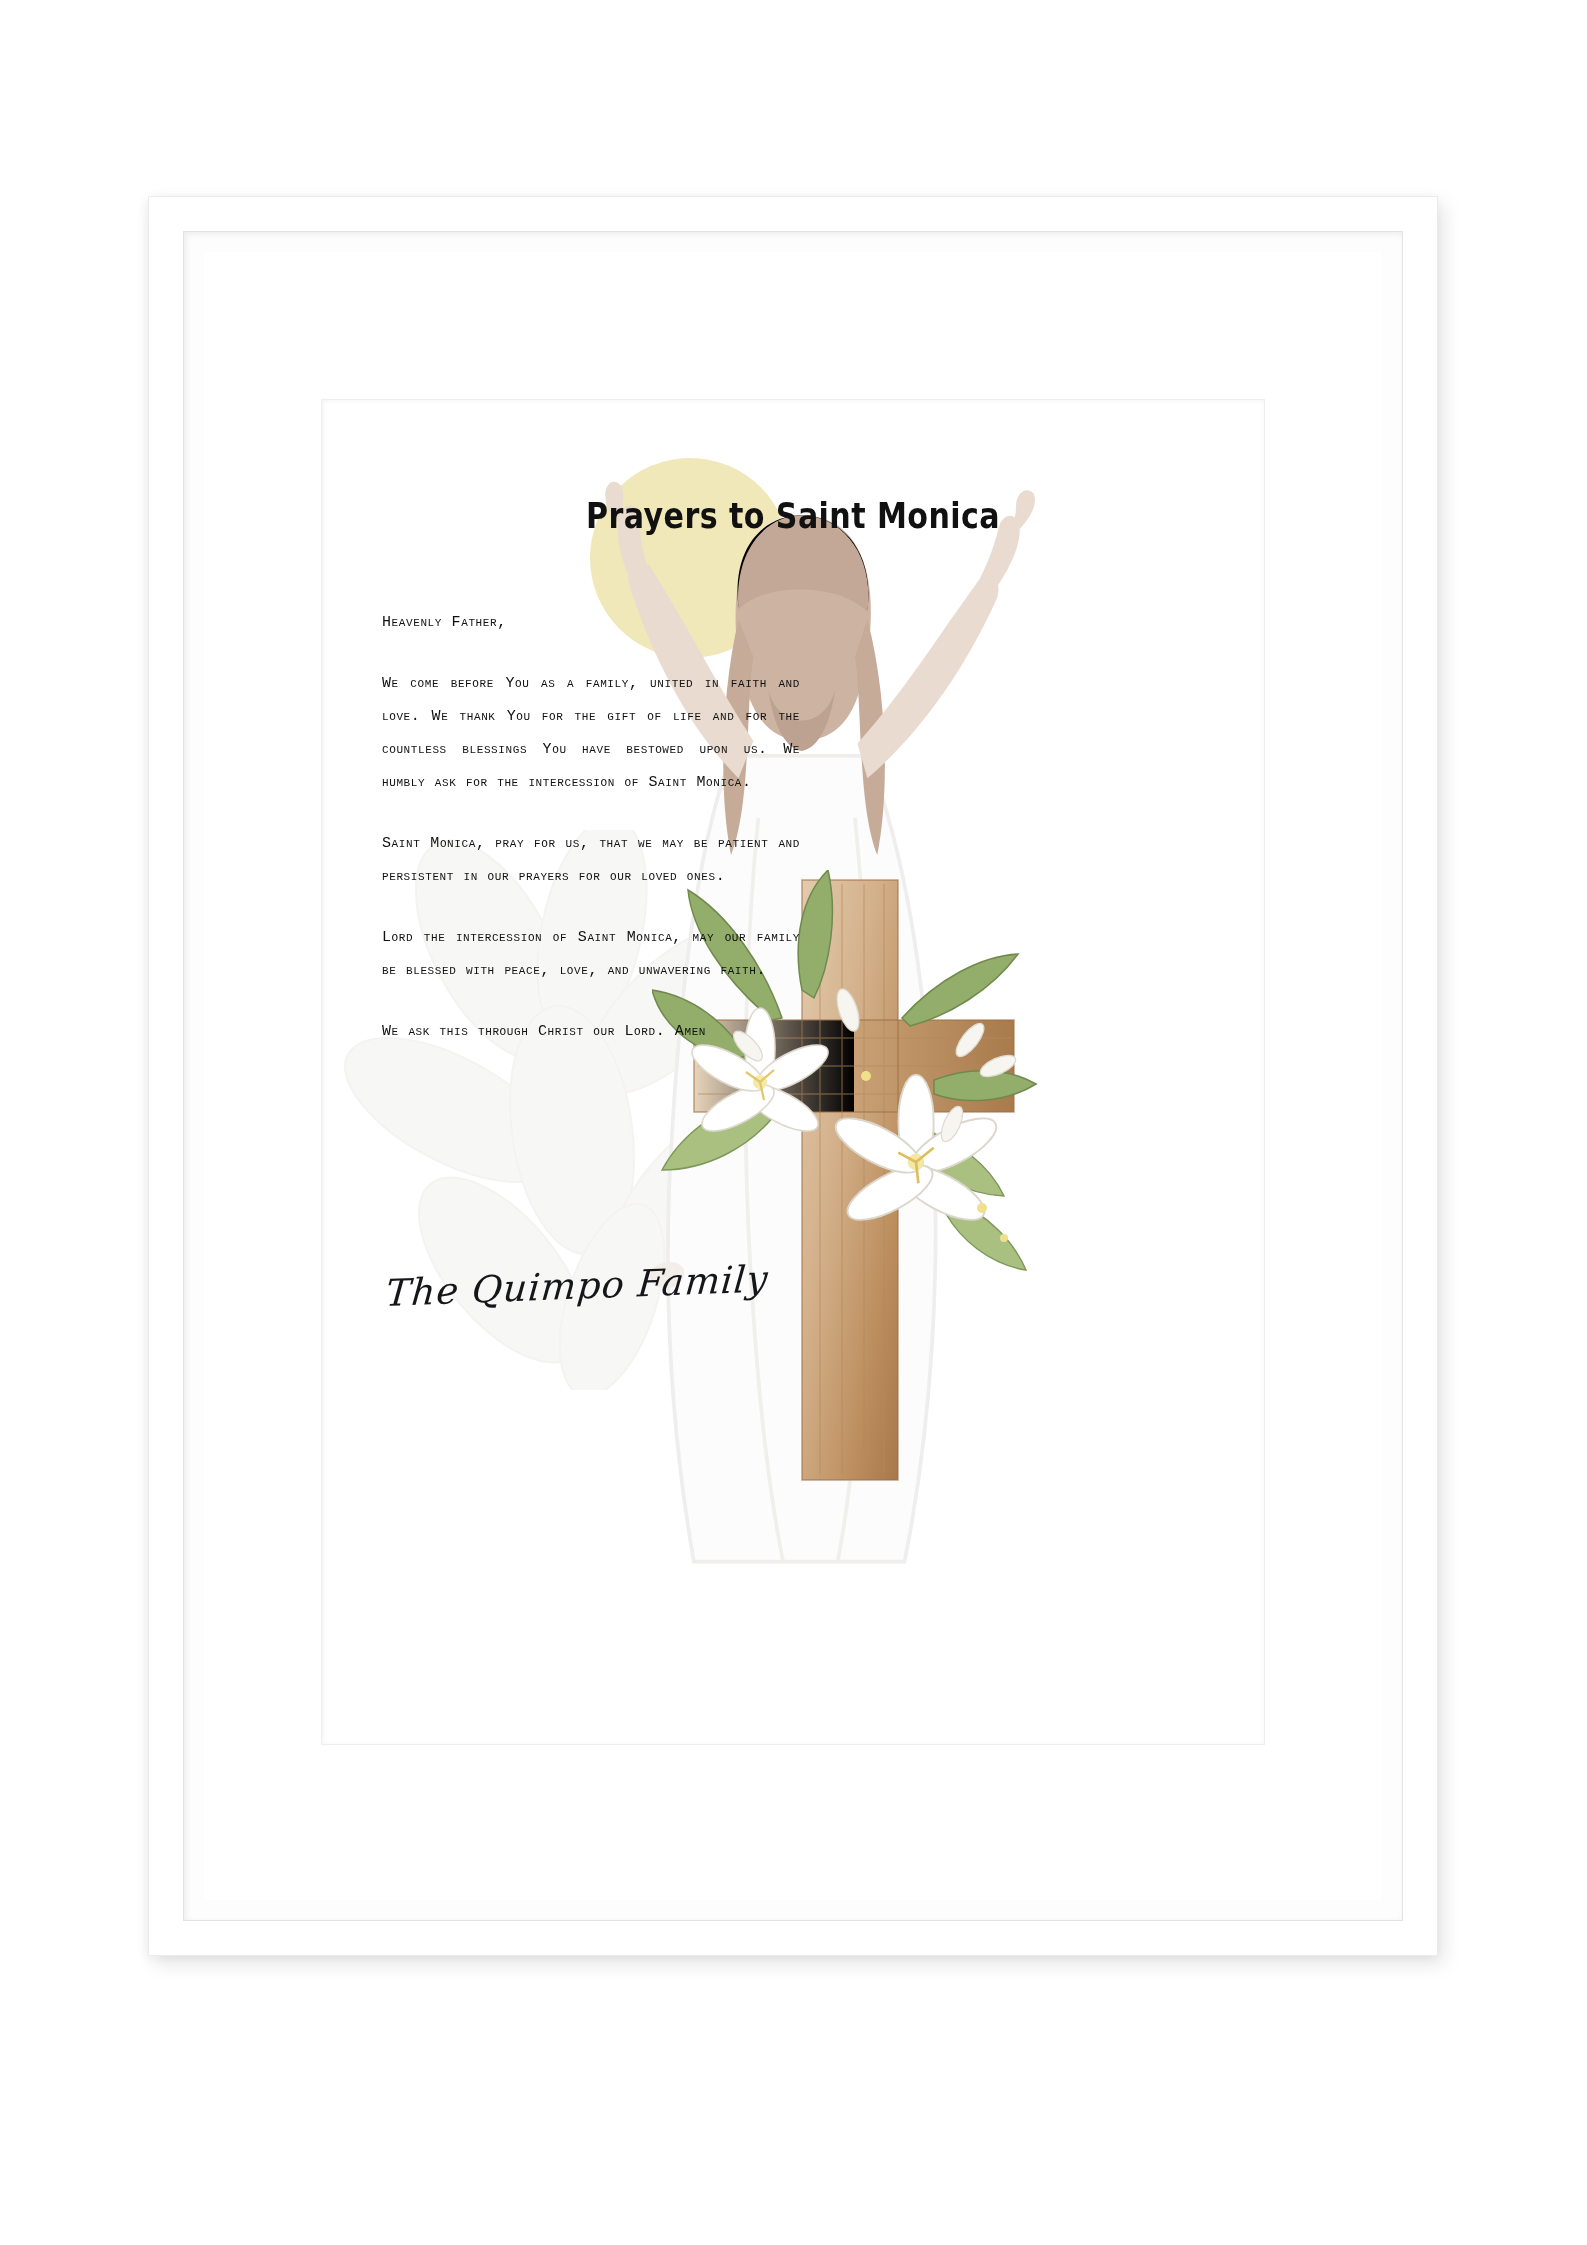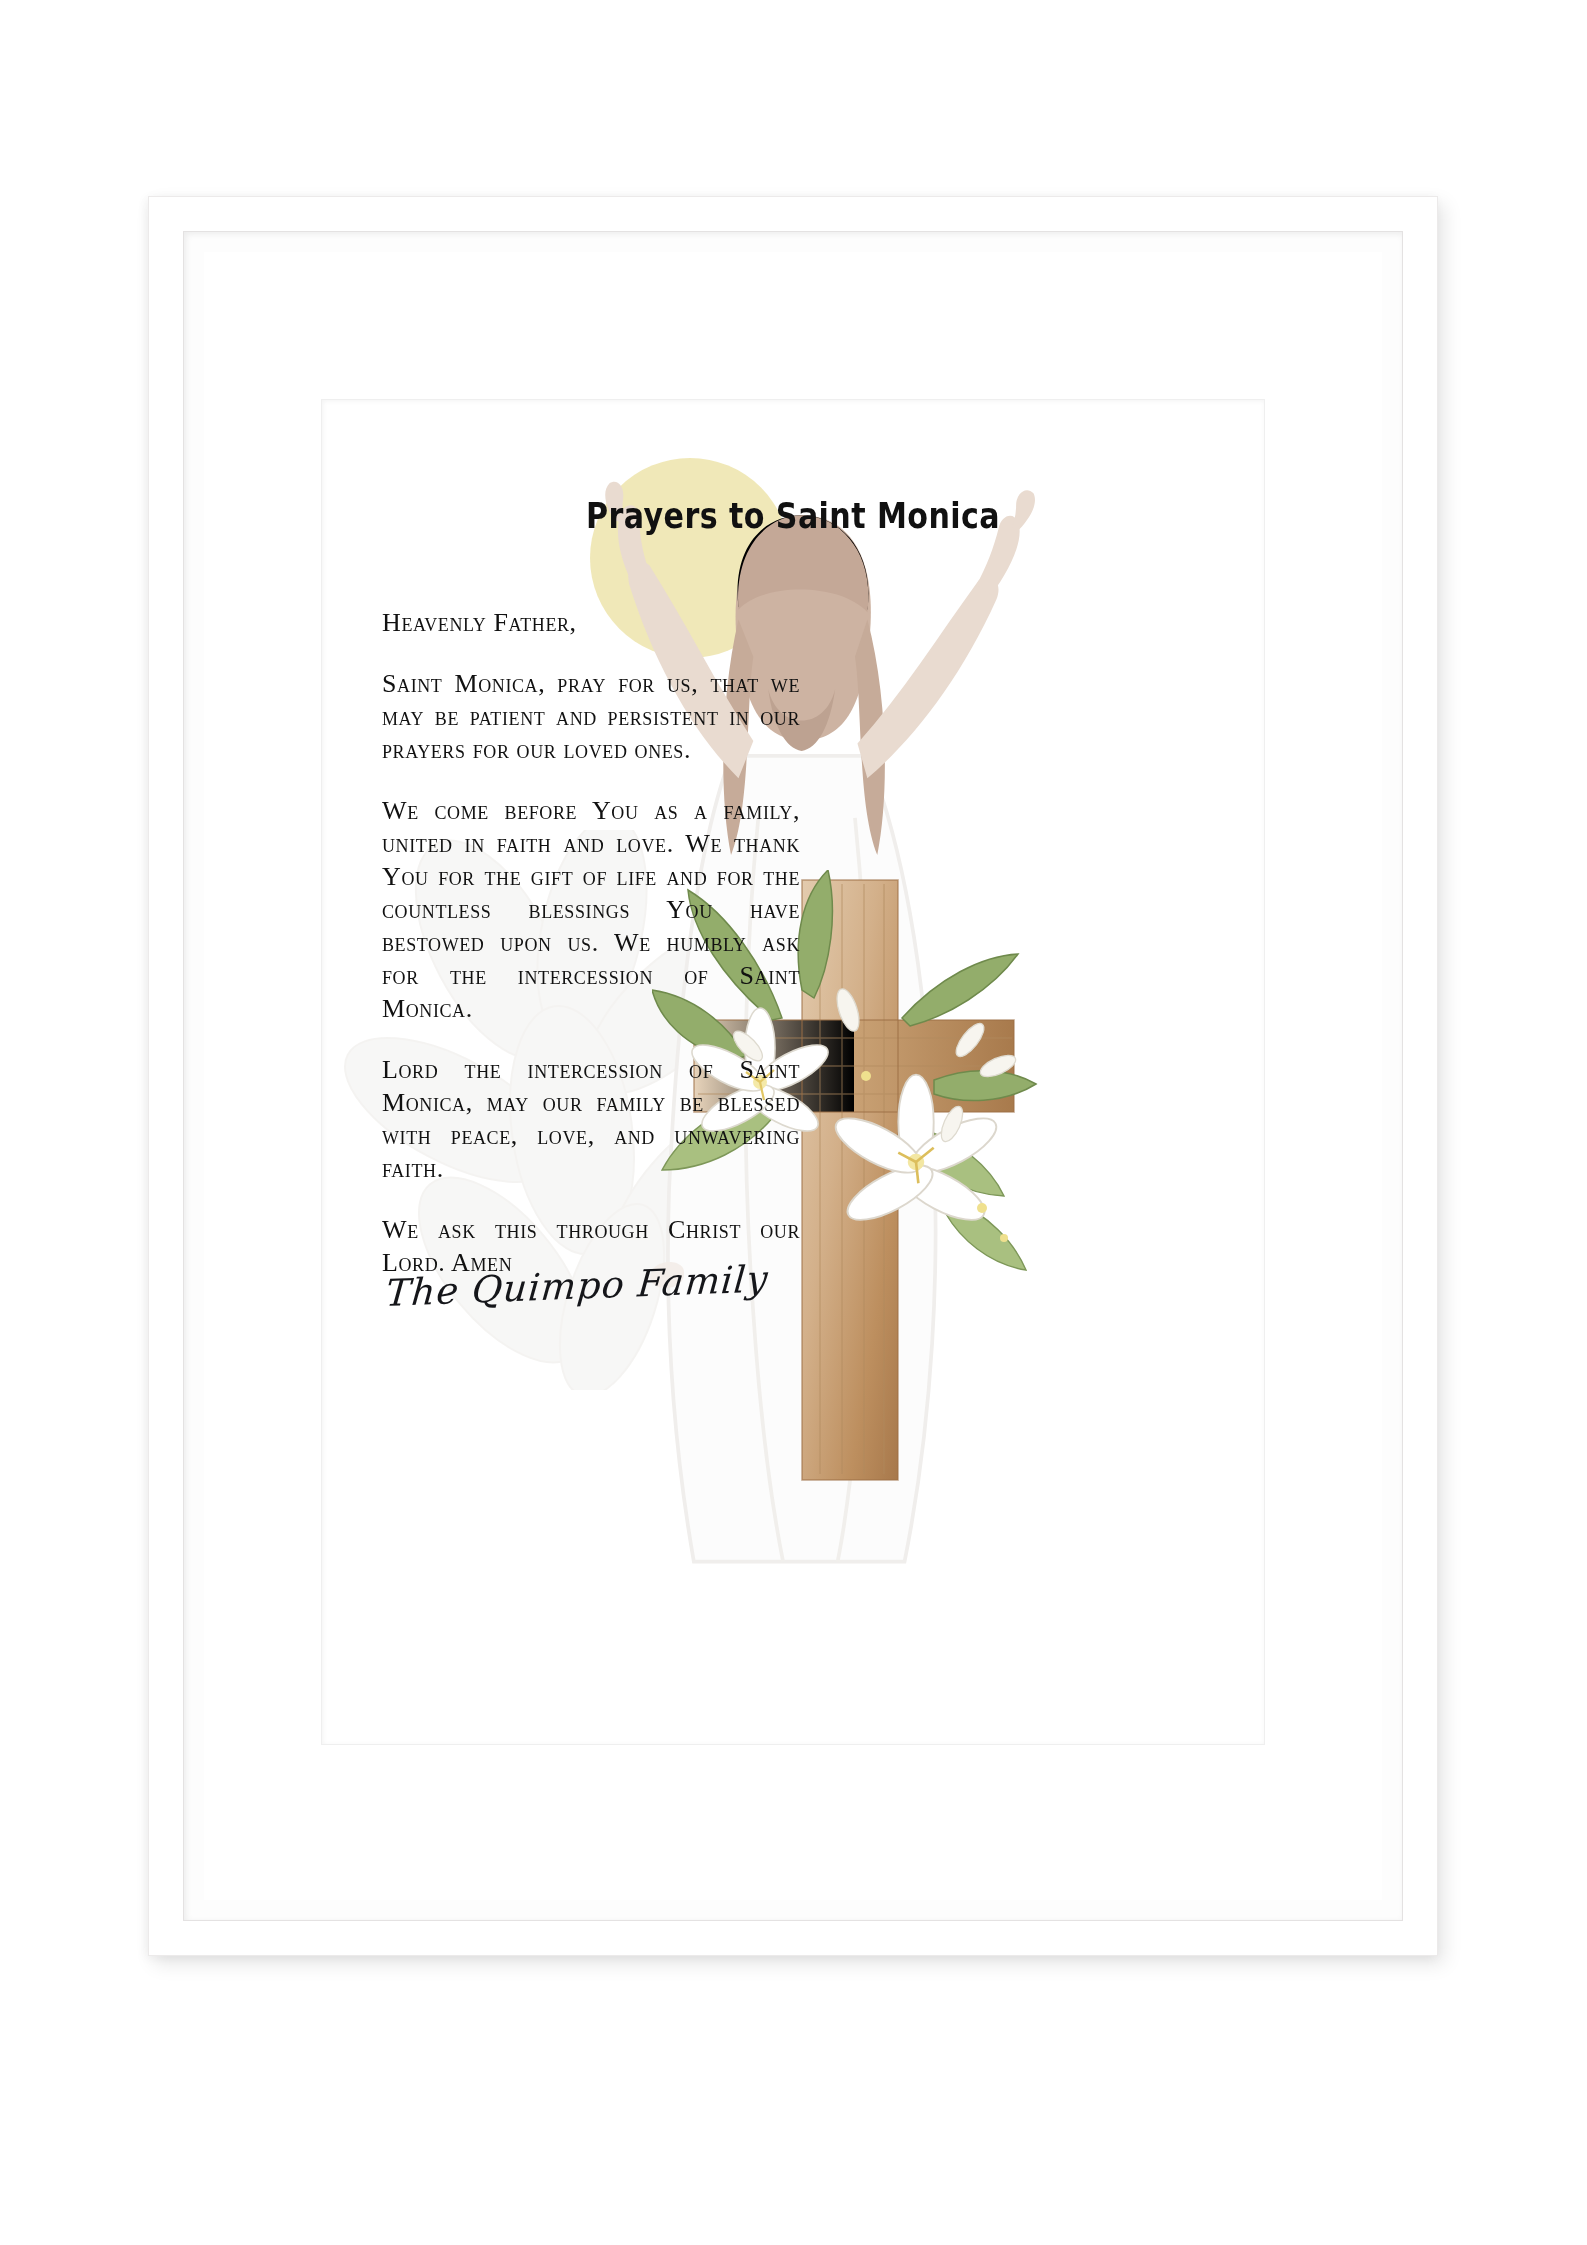--- a/index.html
+++ b/index.html
@@ -75,22 +75,22 @@
     transform:scaleX(0.86);
     transform-origin:center;
     white-space:nowrap;
   }
 
   .body-col {
     position:absolute;
     left:60px; top:206px;
     width:418px;
     color:#111111;
-    font-family:Liberation Serif, serif;
-    font-size:26px;
+    font-family:Liberation Mono, monospace;
+    font-size:15px;
     line-height:33px;
     font-variant:small-caps;
     letter-spacing:0.6px;
   }
   .body-col p { text-align:justify; margin:0 0 28px 0; }
   .body-col p:last-of-type { margin-bottom:15px; }
   .body-col p.nojust { text-align:left; }
 
   .signature {
     position:absolute;
@@ -259,22 +259,22 @@
                 <circle cx="330" cy="338" r="5"></circle>
                 <circle cx="352" cy="368" r="4"></circle>
               </g>
             </g>
           </svg>
 
           <div class="title">Prayers to Saint Monica</div>
 
           <div class="body-col">
             <p class="nojust">Heavenly Father,</p>
+            <p>We come before You as a family, united in faith and love. We thank You for the gift of life and for the countless blessings You have bestowed upon us. We humbly ask for the intercession of Saint Monica.</p>
             <p>Saint Monica, pray for us, that we may be patient and persistent in our prayers for our loved ones.</p>
-            <p>We come before You as a family, united in faith and love. We thank You for the gift of life and for the countless blessings You have bestowed upon us. We humbly ask for the intercession of Saint Monica.</p>
             <p>Lord the intercession of Saint Monica, may our family be blessed with peace, love, and unwavering faith.</p>
             <p>We ask this through Christ our Lord. Amen</p>
           </div>
 
           <div class="signature">The Quimpo Family</div>
 
         </div>
       </div>
     </div>
   </div>

